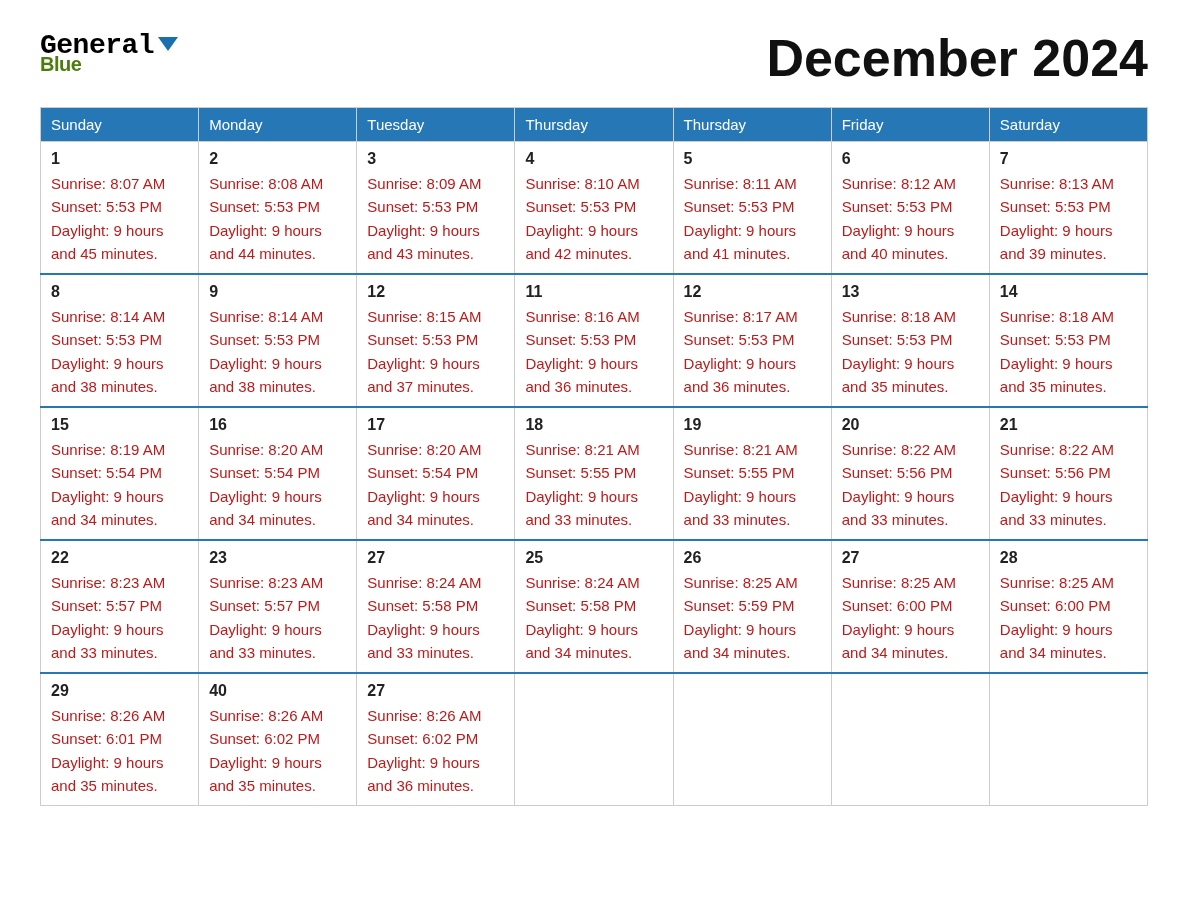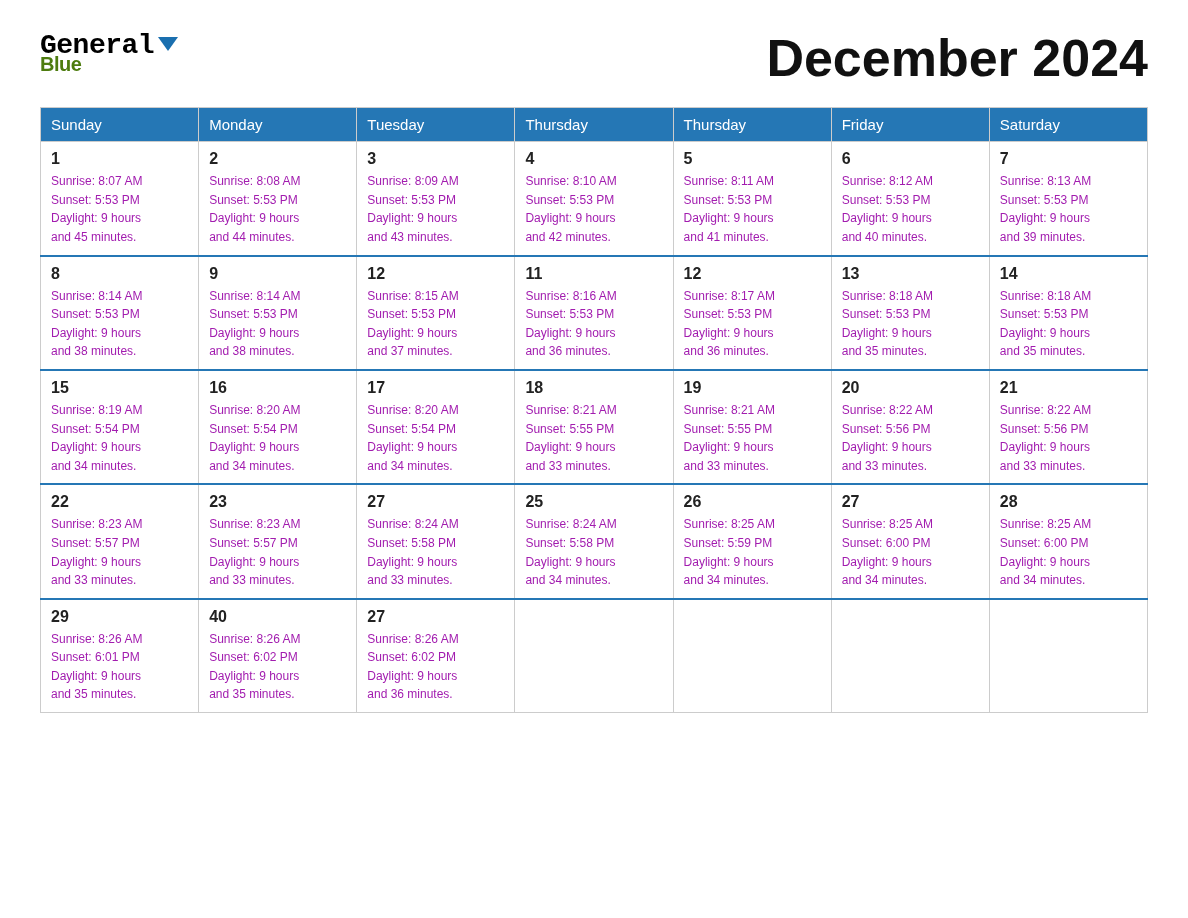--- a/index.html
+++ b/index.html
@@ -85,22 +85,22 @@
       background: #fff;
     }
     .day-number {
       font-size: 16px;
       font-weight: bold;
       color: #222;
       display: block;
       margin-bottom: 4px;
     }
     .day-info {
-      font-size: 12px;
-      color: #a21caf;
+      font-size: 15px;
+      color: #b91c1c;
       line-height: 1.55;
     }
     .empty-cell {
       background: #fff;
     }
     .row-divider td {
       border-top: 2px solid #2577b5;
     }
   </style>
 </head>

